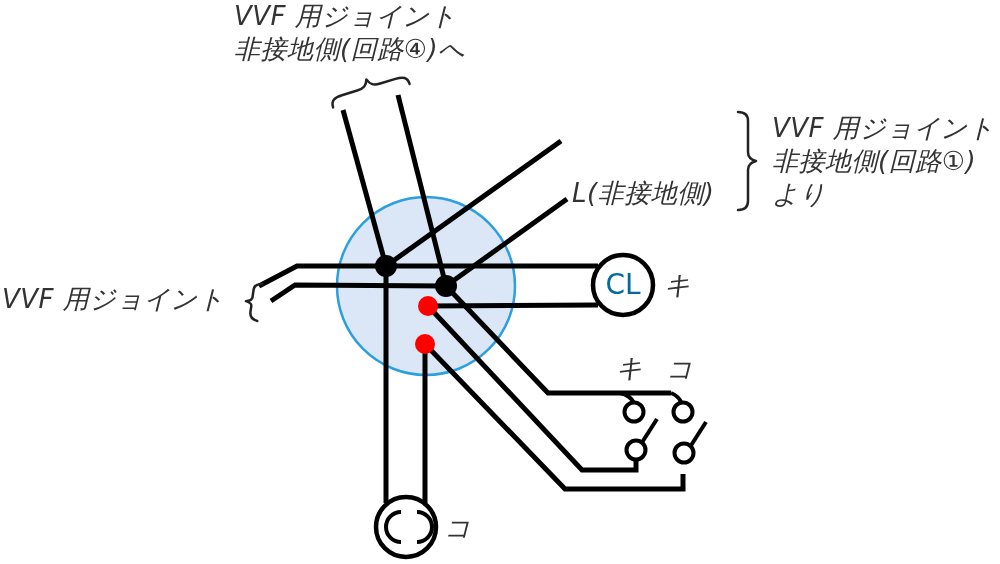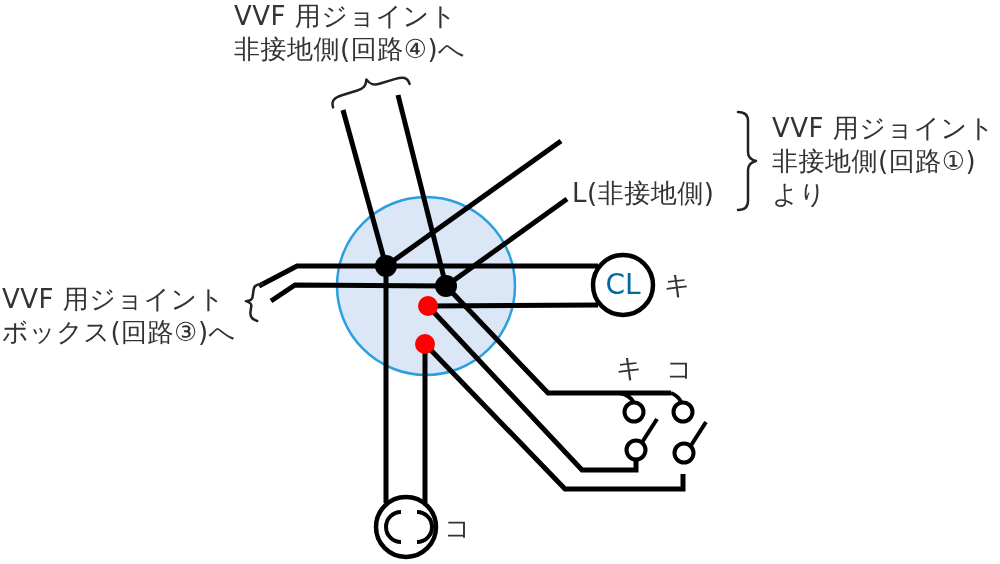--- a/index.html
+++ b/index.html
@@ -11,20 +11,21 @@
     overflow:hidden;
   }
   .canvas svg{position:absolute;left:0;top:0;}
   .label{
     position:absolute;
     color:#333333;
     font-size:26px;
     line-height:33px;
     white-space:nowrap;
     letter-spacing:0.5px;
+    font-style:italic;
   }
   .label div{white-space:nowrap;}
   .device-text{
     position:absolute;
     color:#0369a1;
     font-size:28px;
     line-height:30px;
     white-space:nowrap;
     text-align:center;
   }
@@ -86,21 +87,20 @@
     </g>
   </svg>
 
   <div class="label" style="left:234px;top:0px;">
     <div>VVF 用ジョイント</div>
     <div>非接地側(回路④)へ</div>
   </div>
 
   <div class="label" style="left:2px;top:283px;">
     <div>VVF 用ジョイント</div>
-    <div>ボックス(回路③)へ</div>
   </div>
 
   <div class="label" style="left:772px;top:112px;">
     <div>VVF 用ジョイント</div>
     <div>非接地側(回路①)</div>
     <div>より</div>
   </div>
 
 
   <div class="label" style="left:572px;top:177px;">L(非接地側)</div>

